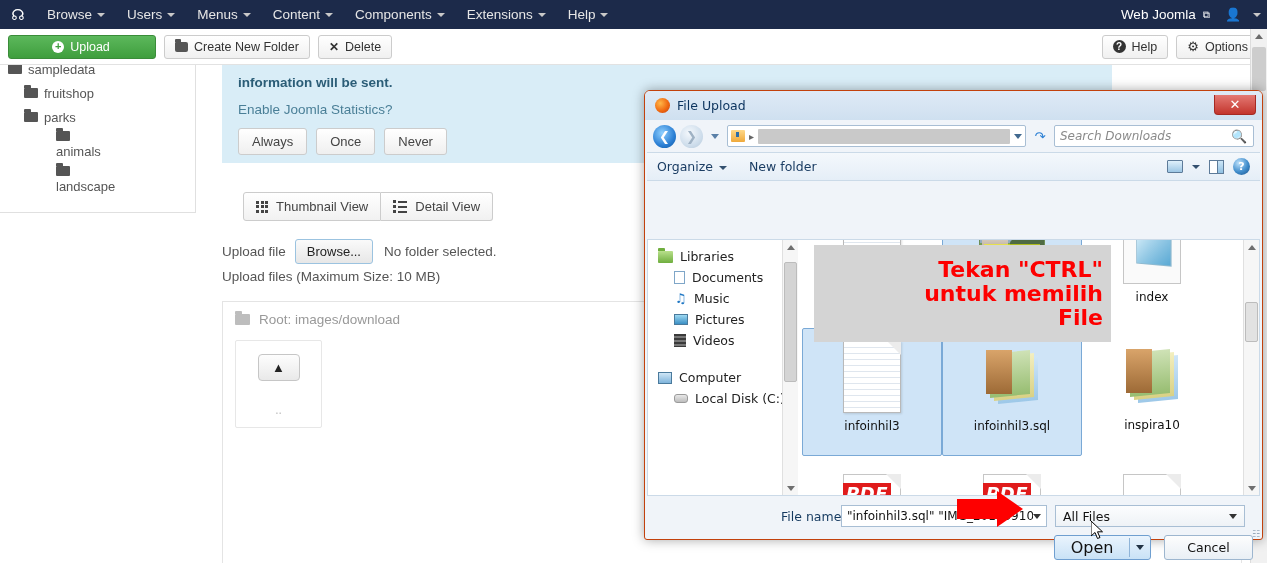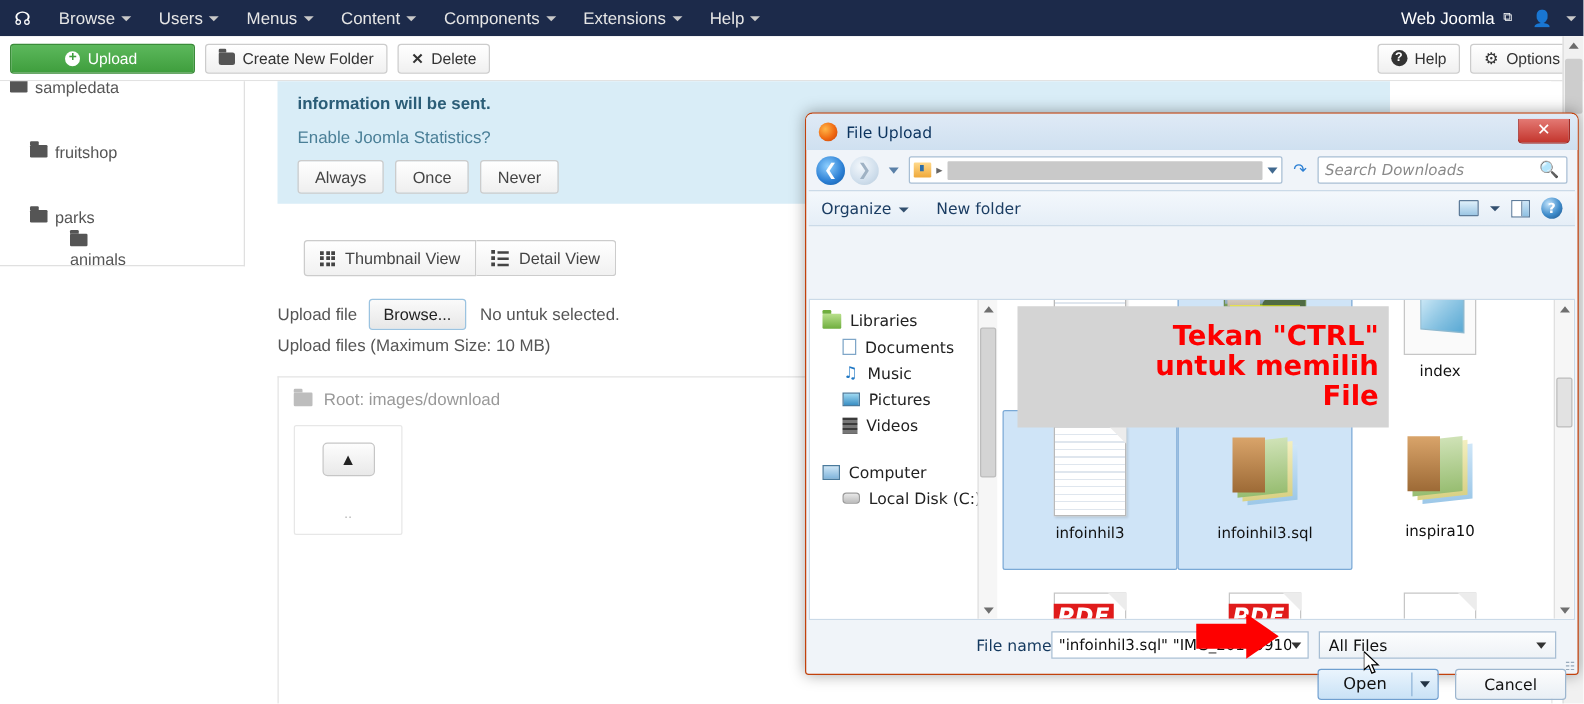--- a/index.html
+++ b/index.html
@@ -60,21 +60,21 @@
   .ico-q { display:inline-block;width:13px;height:13px;border-radius:50%;background:#333;color:#fff;
     font-size:10px;line-height:13px;text-align:center;font-weight:bold;}
   .ico-gear { font-size:13px; }
 
   
   .tree {
     position:absolute; top:65px; left:0; width: 196px; height: 148px;
     background:#fff; border-right:1px solid #e0e0e0; border-bottom:1px solid #e0e0e0;
     font-size: 13px; color:#555; overflow:hidden;
   }
-  .tree-item { display:flex; align-items:center; gap:6px; height:24px; padding-left:8px;margin-top:28px; }
+  .tree-item { display:flex; align-items:center; gap:6px; height:24px; padding-left:8px; }
   .tree-item.lvl1 { padding-left: 24px; }
   .tree-stack { padding-left:56px; }
   .tfold { display:inline-block; width:14px;height:10px;background:#555;border-radius:1px; position:relative; flex:none;}
   .tfold:before{content:"";position:absolute;top:-3px;left:0;width:7px;height:3px;background:#555;border-radius:1px 1px 0 0;}
   .tree-label2 { padding-left:56px; font-size:13px; color:#555; height:20px; }
 
   
   .main { position:absolute; top:65px; left:196px; width: 1045px; height: 498px; background:#fff; }
   .alert {
     position:absolute; left:26px; top:0px; width: 890px; height: 98px;
@@ -275,21 +275,21 @@
   .dlg-foot { position:absolute; left:0; top:406px; width:619px; height:44px; }
   .fname-lbl { position:absolute; left:136px; font-size:12.5px; color:#14395f; }
   .fname-input { position:absolute; left:196px; width:206px; height:22px; background:#fff;
     border:1px solid #a8bed4; display:flex; align-items:center; padding:0 2px 0 5px; font-size:12px; color:#111;}
   .fname-caret { margin-left:auto; width:0;height:0;border-left:4px solid transparent;border-right:4px solid transparent;border-top:5px solid #333; margin-right:3px;}
   .filter-sel { position:absolute; left:410px; width:190px; height:22px;
     background:linear-gradient(#fcfdfe,#eef2f6); border:1px solid #a8bed4; display:flex; align-items:center;
     padding:0 4px 0 7px; font-size:12.5px; color:#111;}
   .open-wrap { position:absolute; left:409px; top:38px; width:97px; height:25px; display:flex;
     background:linear-gradient(#eaf4fd,#c9e2f6); border:1px solid #6f9fd0; border-radius:3px; }
-  .open-wrap .lab { flex:1; display:flex;align-items:center;justify-content:center; font-size:13px; color:#111;}
+  .open-wrap .lab { flex:1; display:flex;align-items:center;justify-content:center; font-size:16px; color:#111;}
   .open-wrap .div { width:1px; background:#8fb4d8; margin:2px 0;}
   .open-wrap .cr { width:20px; display:flex;align-items:center;justify-content:center; }
   .open-wrap .cr i { width:0;height:0;border-left:4px solid transparent;border-right:4px solid transparent;border-top:5px solid #234; }
   .cancel-btn { position:absolute; left:511px; top:38px; width:89px; height:25px;
     background:linear-gradient(#fdfdfd,#e9eff5); border:1px solid #9db6cf; border-radius:3px;
     display:flex;align-items:center;justify-content:center; font-size:12.5px; color:#111;margin-left:8px;}
   .grip { position:absolute; right:4px; bottom:2px; font-size:9px; color:#9ab; }
 
   
   .red-arrow { position:absolute; left:312px; top:400px; z-index:8; }
@@ -410,21 +410,21 @@
               <s></s>
             </i>
           </span>
         <span>Detail View</span>
       </div>
     </div>
 
     <div class="uploadrow">
       <span>Upload file</span>
       <span class="browse-btn">Browse...</span>
-      <span class="nofiles">No untuk selected.</span>
+      <span class="nofiles">No folder selected.</span>
     </div>
 
     <div class="startupload">
       <span class="ico-upl"></span>
       <span>Start Upload</span>
     </div>
 
     <div class="uploadmax">Upload files (Maximum Size: 10 MB)</div>
 
     <div class="filebox">

